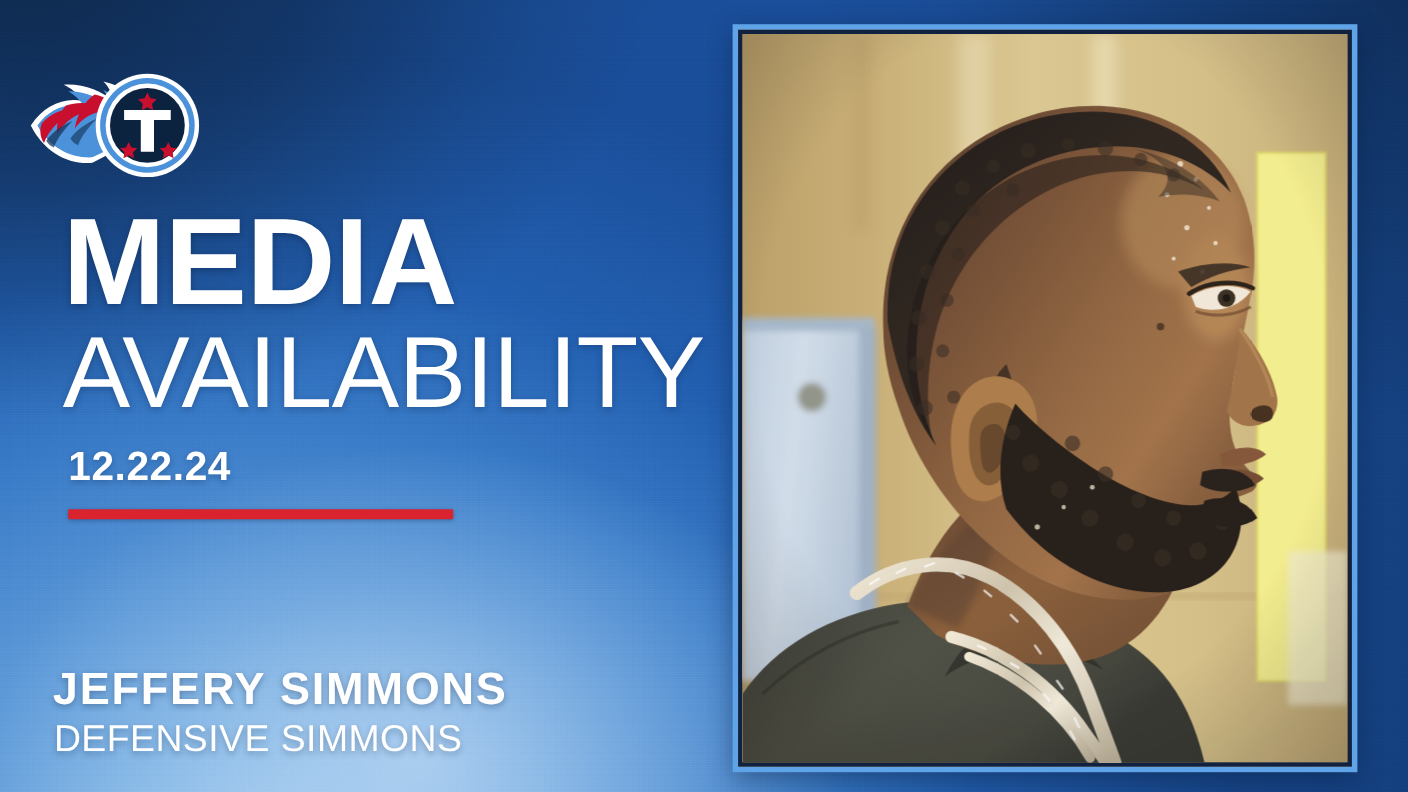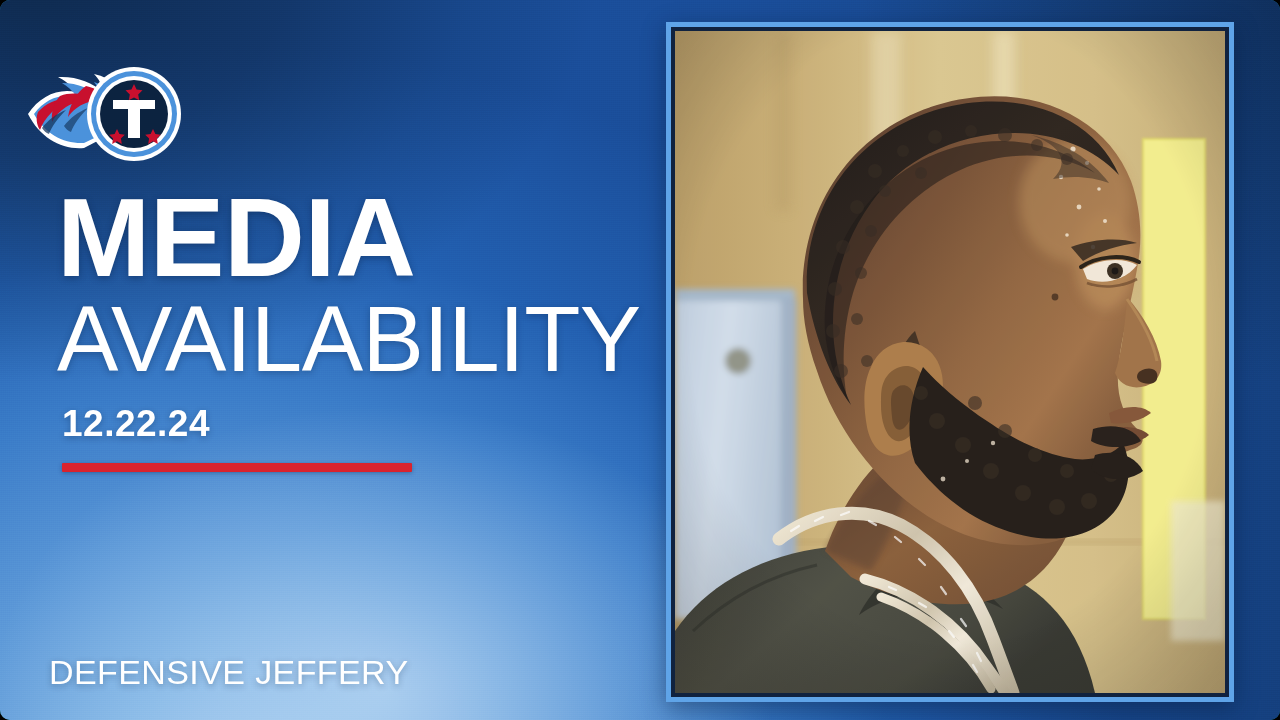--- a/index.html
+++ b/index.html
@@ -8,21 +8,20 @@
     padding: 0;
     background: #000;
   }
   #stage {
     position: relative;
     width: 1280px;
     height: 720px;
     overflow: hidden;
     font-family: "Liberation Sans", sans-serif;
     background: #0f766e;
-    border-radius: 10px;
   }
 
   
   .bg-base {
     position: absolute;
     inset: 0;
     background:
       radial-gradient(ellipse 900px 760px at 18% 112%, #9fc7ec 0%, #7fb3e4 16%, #5d99d8 34%, #3a7cc8 55%, #225fb0 74%, #1a4e9a 100%);
   }
   .bg-shade-tl {
@@ -216,21 +215,22 @@
   </div>
 
   <div class="headline">
     <div class="title-media">MEDIA</div>
     <div class="title-availability">AVAILABILITY</div>
     <div class="date-line">12.22.24</div>
     <div class="rule"></div>
   </div>
 
   <div class="nameblock">
-    <div class="player-position">DEFENSIVE JEFFERY</div>
+    <div class="player-name">JEFFERY SIMMONS</div>
+    <div class="player-position">DEFENSIVE SIMMONS</div>
   </div>
 
   <div class="photo-frame">
     <div class="photo-inner">
       <div class="photo-canvas">
         <svg viewBox="0 0 550 662" preserveAspectRatio="xMidYMid slice" xmlns="http://www.w3.org/2000/svg">
           <defs>
             <linearGradient id="wall" x1="0" y1="0" x2="1" y2="0">
               <stop offset="0%" stop-color="#b89a5f"></stop>
               <stop offset="22%" stop-color="#c6aa6e"></stop>

